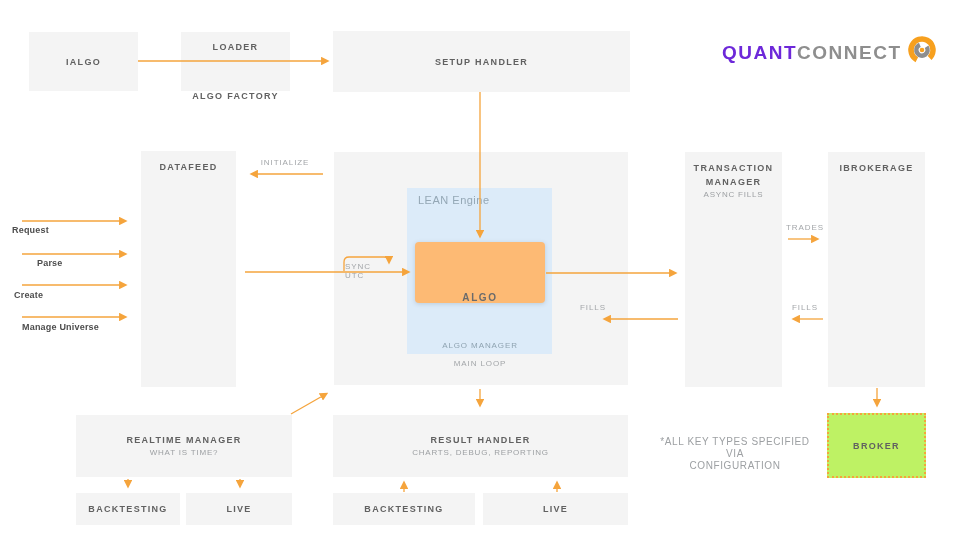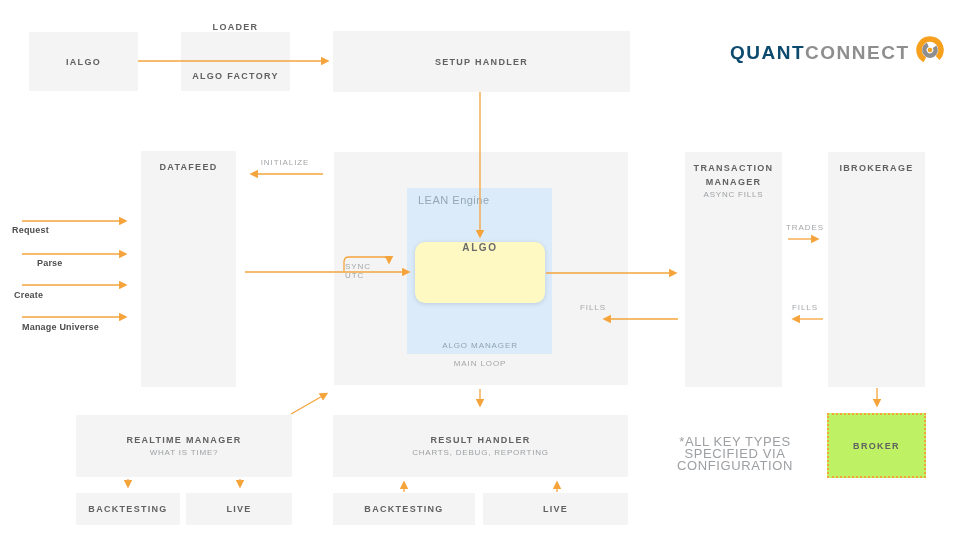--- a/index.html
+++ b/index.html
@@ -16,56 +16,56 @@
   }
   .box .subtitle{
     font-size:8px;color:#9da0a3;letter-spacing:0.8px;line-height:12px;
   }
   .top-align{justify-content:flex-start;padding-top:9px;box-sizing:border-box;}
   .blue-box{position:absolute;background:#dcebf9;z-index:2;}
   .blue-box .lean-label{
     position:absolute;left:11px;top:6px;font-size:11px;color:#94a7b5;letter-spacing:0.5px;
   }
   .algo-box{
-    position:absolute;background:#fef9c3;z-index:3;border-radius:10px;
+    position:absolute;background:#fdba74;z-index:3;border-radius:4px;
     box-shadow:0 1px 4px rgba(90,110,130,0.25);
-    display:flex;align-items:flex-start;justify-content:center;
+    display:flex;align-items:flex-end;justify-content:center;
   }
   .algo-box .title{font-size:10px;font-weight:bold;color:#6b6b6b;letter-spacing:1.6px;}
   .float-label{
     position:absolute;z-index:11;font-size:8px;color:#a3a6a9;letter-spacing:0.9px;text-align:center;
   }
   .flow-label{
     position:absolute;z-index:11;font-size:9px;font-weight:bold;color:#4d4d4d;letter-spacing:0.2px;
   }
   .footnote{
-    position:absolute;z-index:11;font-size:13px;color:#9da0a3;letter-spacing:0.6px;text-align:center;line-height:12px;
+    position:absolute;z-index:11;font-size:10px;color:#9da0a3;letter-spacing:0.6px;text-align:center;line-height:12px;
   }
   .broker-box{
     position:absolute;background:#bef264;border:2px dotted #f5a43c;z-index:1;
     display:flex;align-items:center;justify-content:center;box-sizing:border-box;
   }
   .broker-box .title{font-size:9px;font-weight:bold;color:#616161;letter-spacing:1.3px;}
   .connectors{position:absolute;left:0;top:0;z-index:10;pointer-events:none;}
   .logo{position:absolute;left:722px;top:42px;z-index:5;display:flex;align-items:flex-start;}
   .logo .word{font-size:19px;font-weight:bold;letter-spacing:1.5px;line-height:22px;}
-  .logo .q{color:#0c4a6e;margin-left:8px;}
+  .logo .q{color:#6d28d9;}
   .logo .c{color:#8e8e8e;}
   .logo-icon{margin-left:3px;margin-top:-9px;}
 </style>
 </head>
 <body>
 
 <div class="canvas">
 
   <div class="box" style="left:29px;top:32px;width:109px;height:59px;">
     <div class="title">IALGO</div>
   </div>
 
-  <div class="box" style="left:181px;top:32px;width:109px;height:59px;justify-content:flex-end;padding:8px 0;box-sizing:border-box;gap:35px;">
+  <div class="box" style="left:181px;top:32px;width:109px;height:59px;justify-content:space-between;padding:8px 0;box-sizing:border-box;gap:35px;">
     <div class="title">LOADER</div>
     <div class="title">ALGO FACTORY</div>
   </div>
 
   <div class="box" style="left:333px;top:31px;width:297px;height:61px;">
     <div class="title">SETUP HANDLER</div>
   </div>
 
   <div class="logo">
     <span class="word q">QUANT</span>

